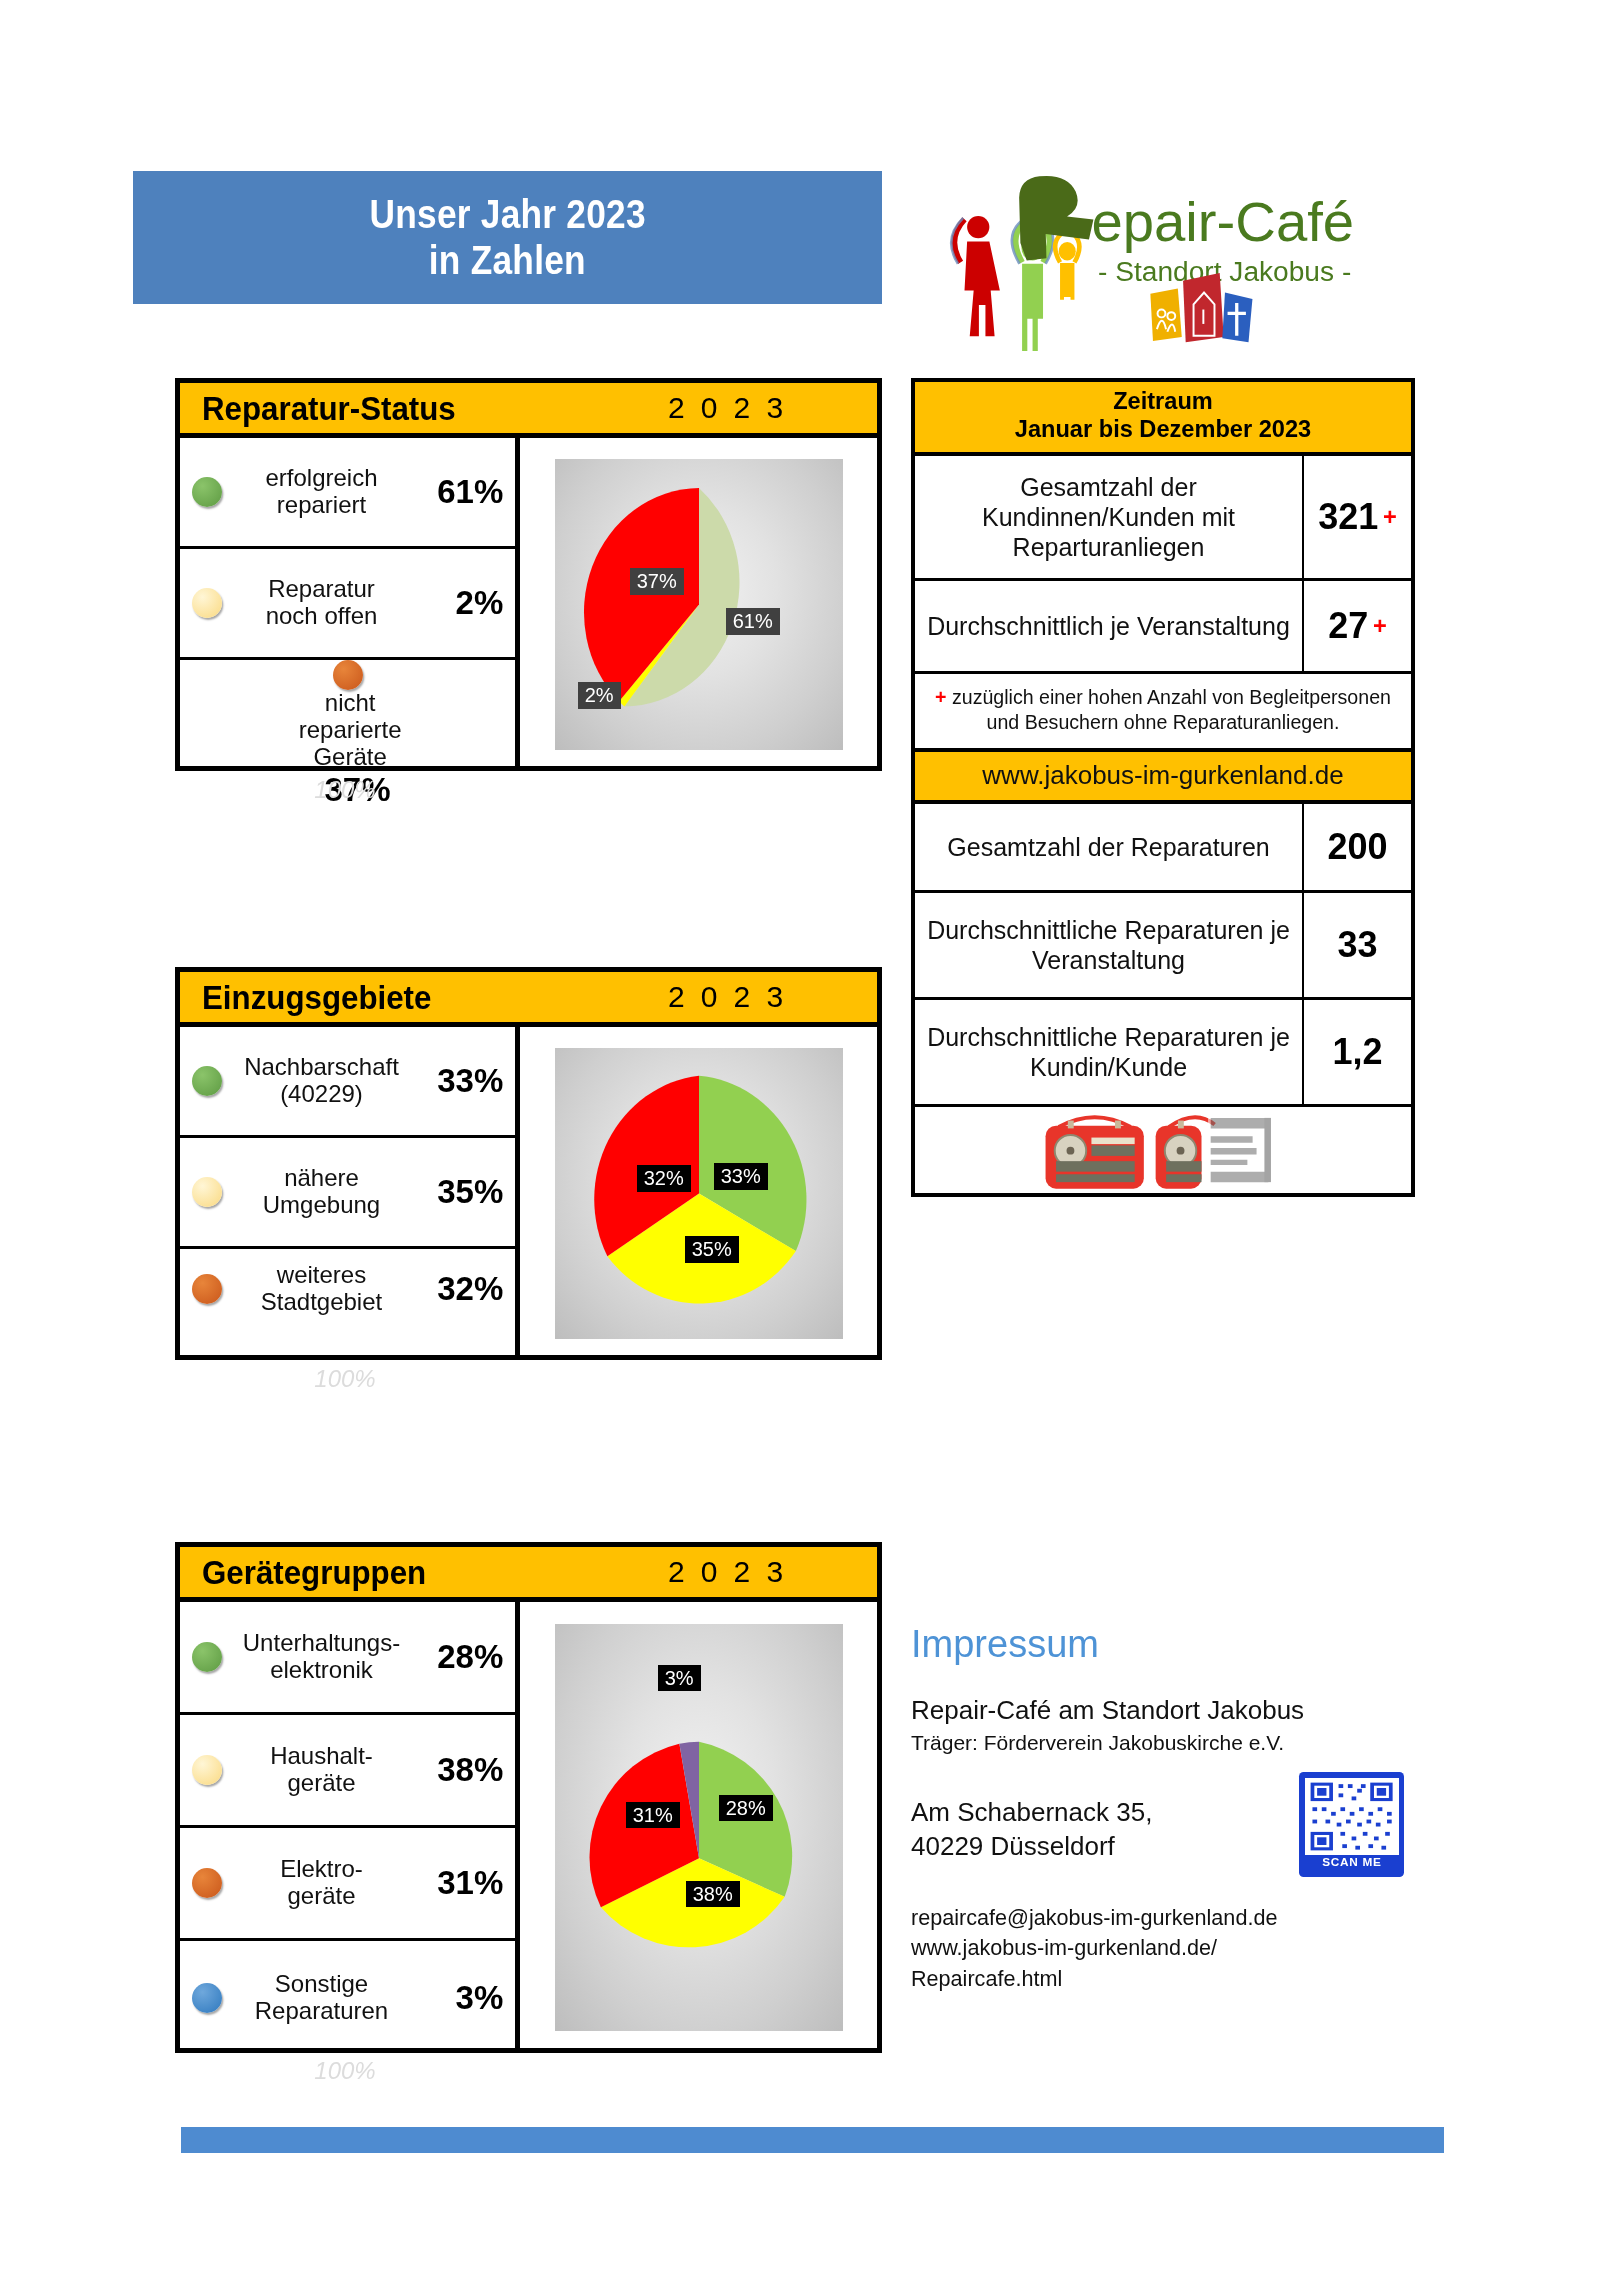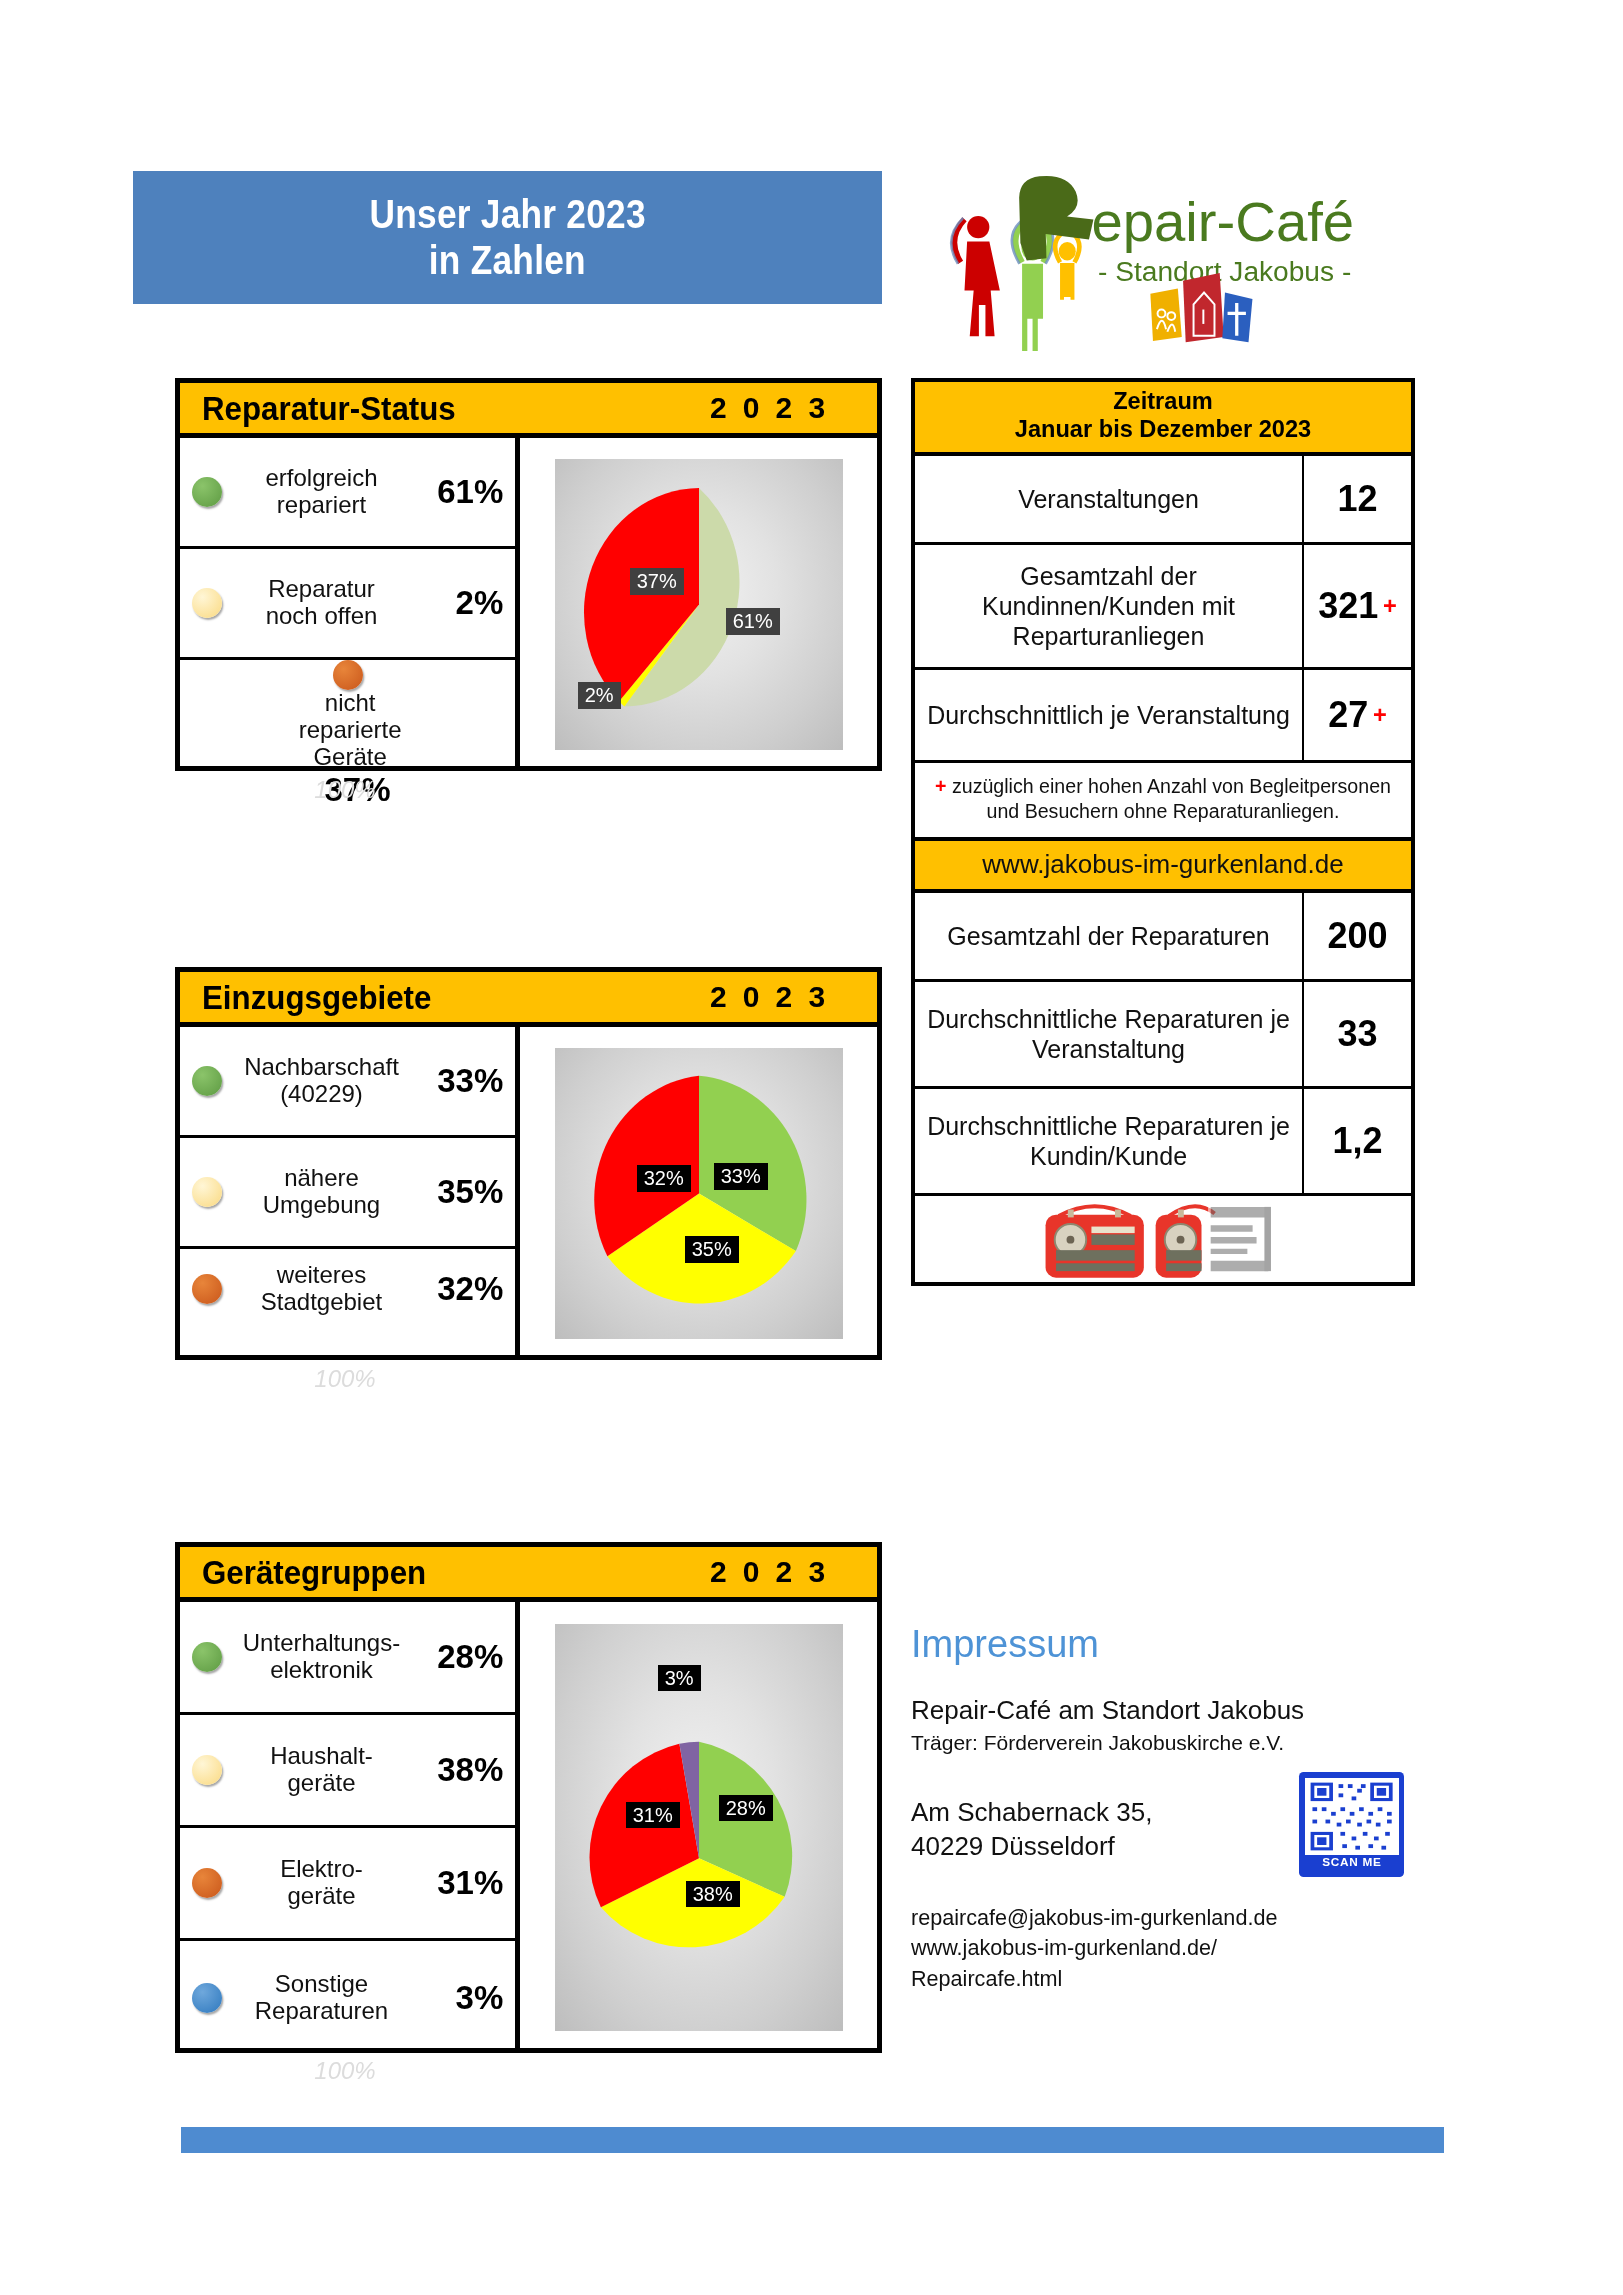--- a/index.html
+++ b/index.html
@@ -28,21 +28,21 @@
   .panel-head{
     background:#FFC000;border-bottom:5.2px solid #000;
     display:flex;align-items:center;box-sizing:border-box;height:55px;
   }
   .panel-head .ph-title{
     font-weight:bold;font-size:34px;color:#000;margin-left:22px;
     font-family:"Liberation Sans Narrow","Liberation Sans",sans-serif;
     transform:scaleX(0.92);transform-origin:left center;white-space:nowrap;
   }
   .panel-head .ph-year{
-    font-weight:bold;font-size:30px;color:#000;margin-left:auto;margin-right:48px;
+    font-weight:normal;font-size:30px;color:#000;margin-left:auto;margin-right:90px;
     letter-spacing:3.9px;white-space:nowrap;
     font-family:"Liberation Sans Narrow","Liberation Sans",sans-serif;
   }
 
   .panel-body{display:flex;}
   .legend-col{box-sizing:border-box;border-right:5.2px solid #000;}
   .legend-row{
     display:flex;align-items:center;box-sizing:border-box;
     border-bottom:3.3px solid #000;padding:0 6.5px 0 11.8px;
   }
@@ -314,26 +314,20 @@
 </div>
 <div class="abs pct100" style="left:175px;top:2057px;width:340px;">100%</div>
 
 <div class="abs" id="stat-table">
   <div class="tbl">
     <div class="tbl-head">
       <div>Zeitraum</div>
       <div>Januar bis Dezember 2023</div>
     </div>
 
-    <div class="trow" style="height:86px;">
-      <div class="tcell-l">Veranstaltungen</div>
-      <div class="tcell-r">
-          <span>12</span>
-        </div>
-    </div>
 
     <div class="trow" style="height:122px;">
       <div class="tcell-l">Gesamtzahl der Kundinnen/Kunden mit Reparturanliegen</div>
       <div class="tcell-r">
         <span>321</span>
           <span class="plus">+</span>
       </div>
     </div>
 
     <div class="trow" style="height:90px;">

